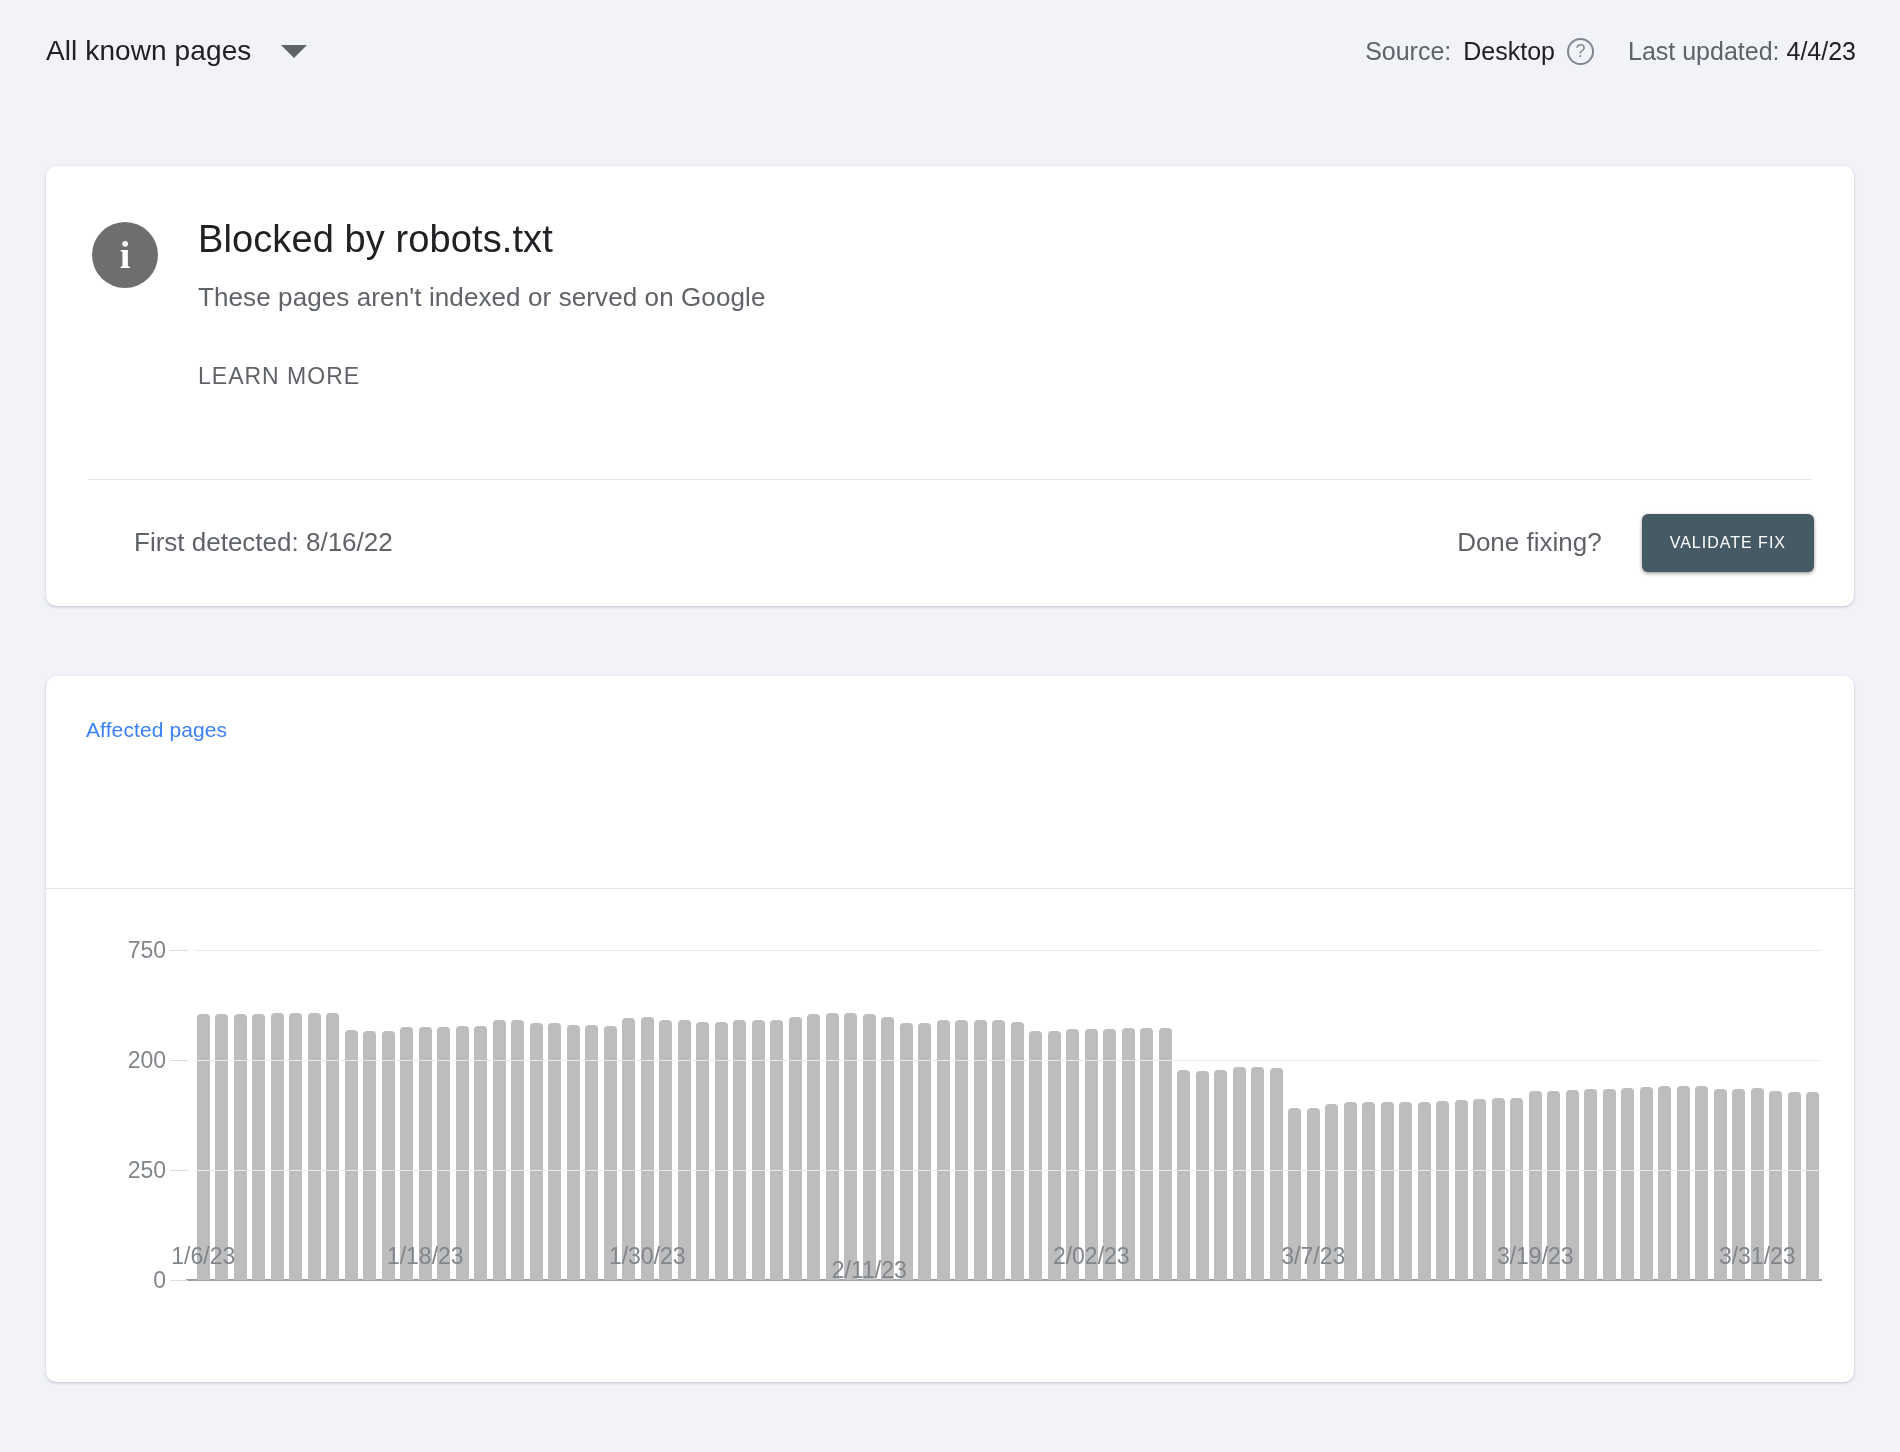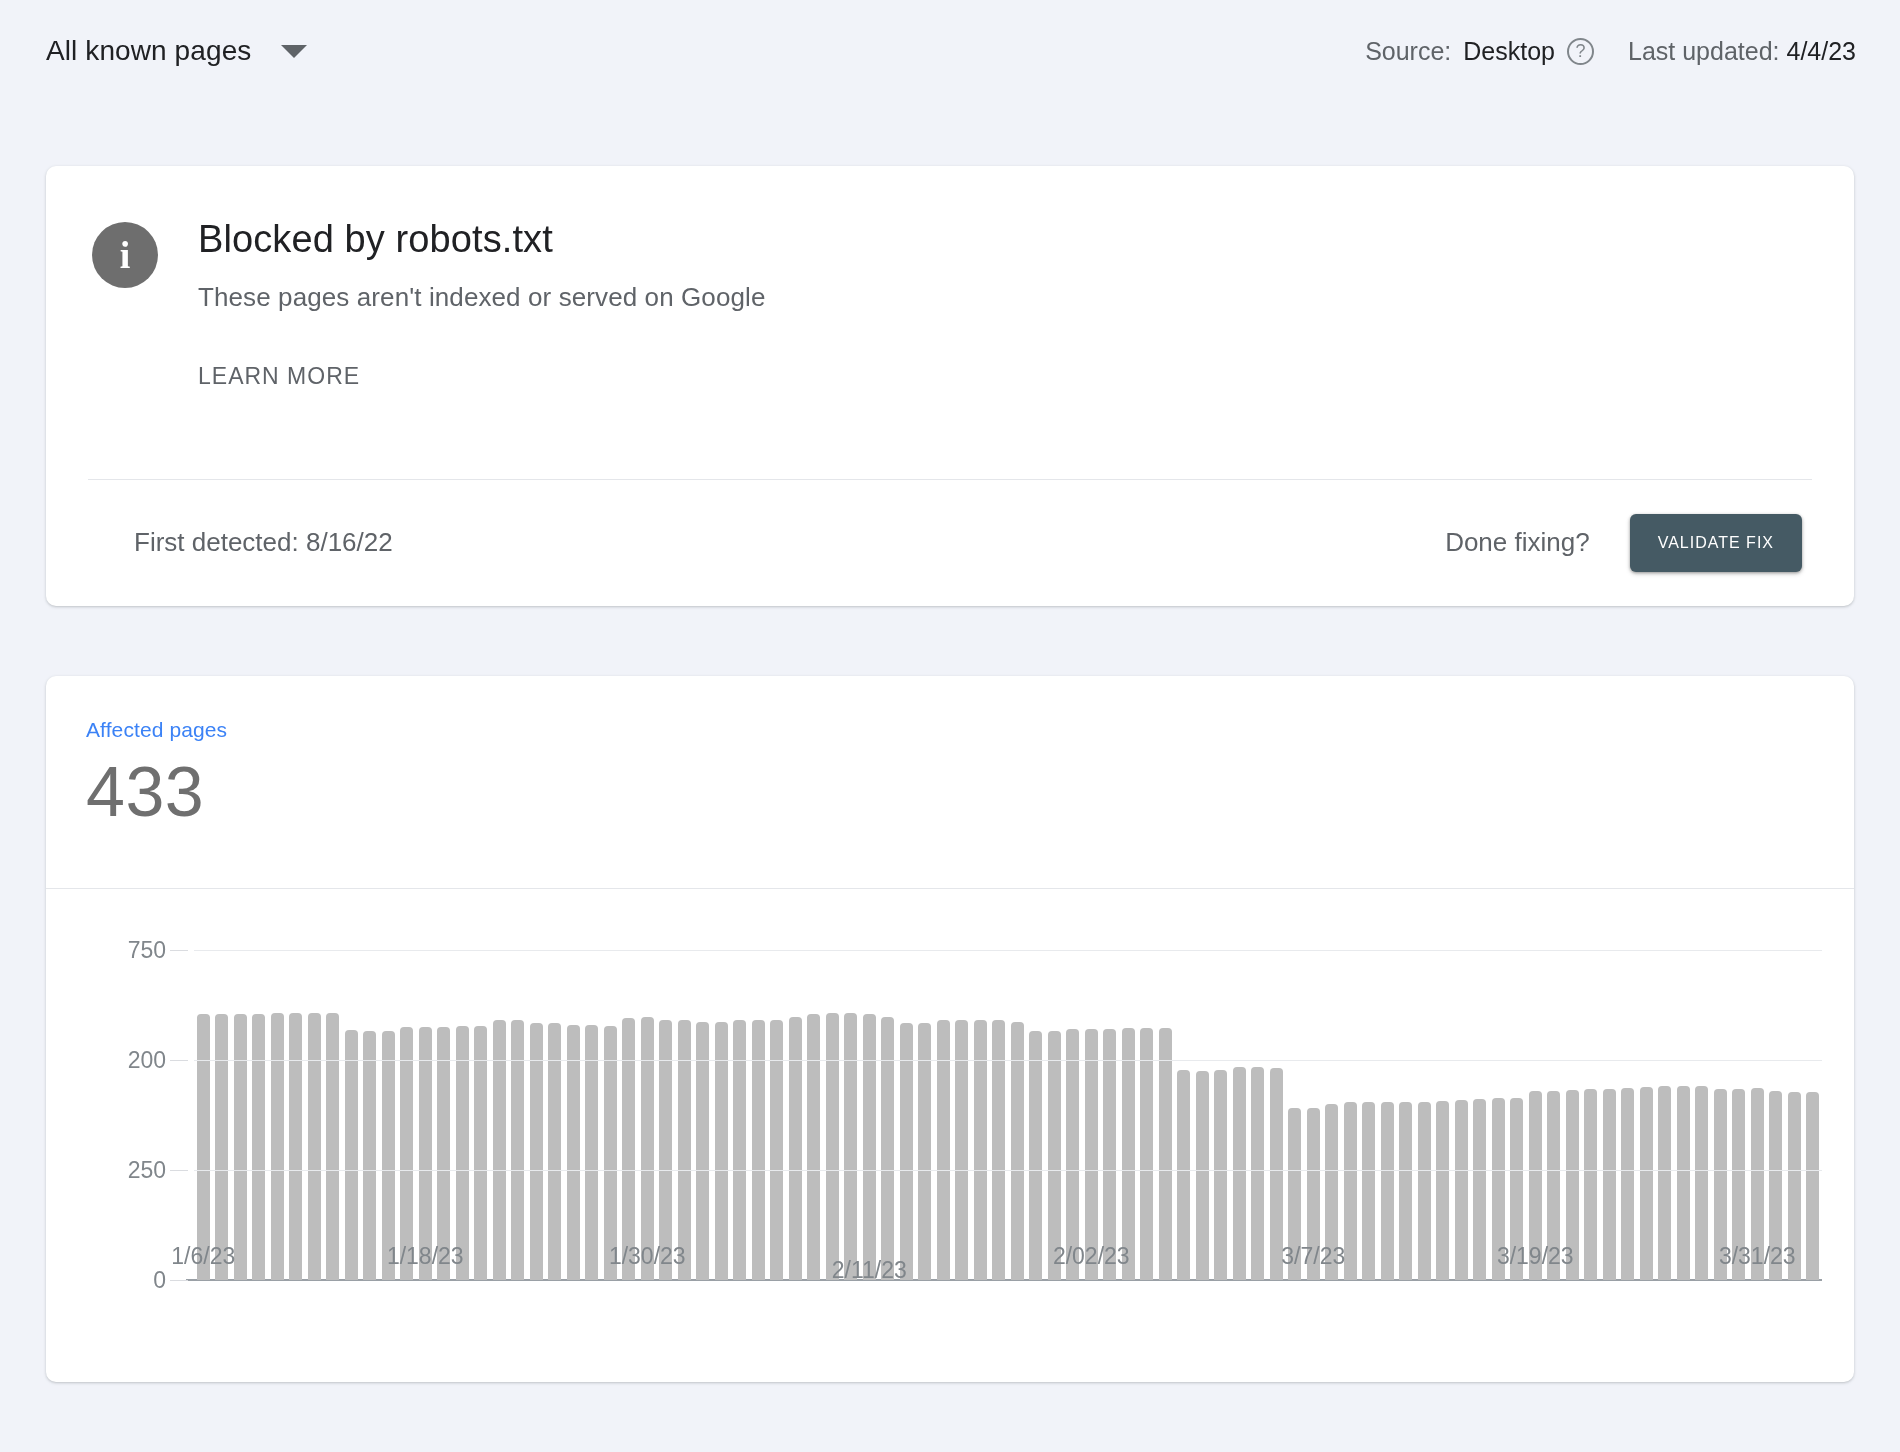--- a/index.html
+++ b/index.html
@@ -140,21 +140,21 @@
     height: 1px;
     background: #e4e6ea;
   }
   #issue-divider { top: 313px; }
   .issue-bottom {
     position: absolute;
     left: 0; right: 0; top: 313px; bottom: 0;
     display: flex;
     align-items: center;
     justify-content: space-between;
-    padding: 0 52px 0 88px;
+    padding: 0 40px 0 88px;
   }
   .first-detected {
     font-size: 26px;
     color: #5f6368;
   }
   .fix-group {
     display: flex;
     align-items: center;
     gap: 40px;
   }
@@ -314,21 +314,20 @@
         <span class="done-fixing">Done fixing?</span>
         <button class="validate-btn">VALIDATE FIX</button>
       </div>
     </div>
   </div>
 
   <div class="card" id="chart-card">
 
     <div class="affected-block">
       <div class="affected-label">Affected pages</div>
-      <div class="affected-value">433</div>
     </div>
 
     <div class="divider" id="chart-divider"></div>
 
     <div class="chart-area">
       <div class="plot" id="plot">
         <div class="axis-base"></div>
         <div class="bars" id="bars">
             <div class="bar-slot">
               <div class="bar" title="1/6/23: 605" style="height: 266.2px; background: rgb(189, 189, 189);"></div>

